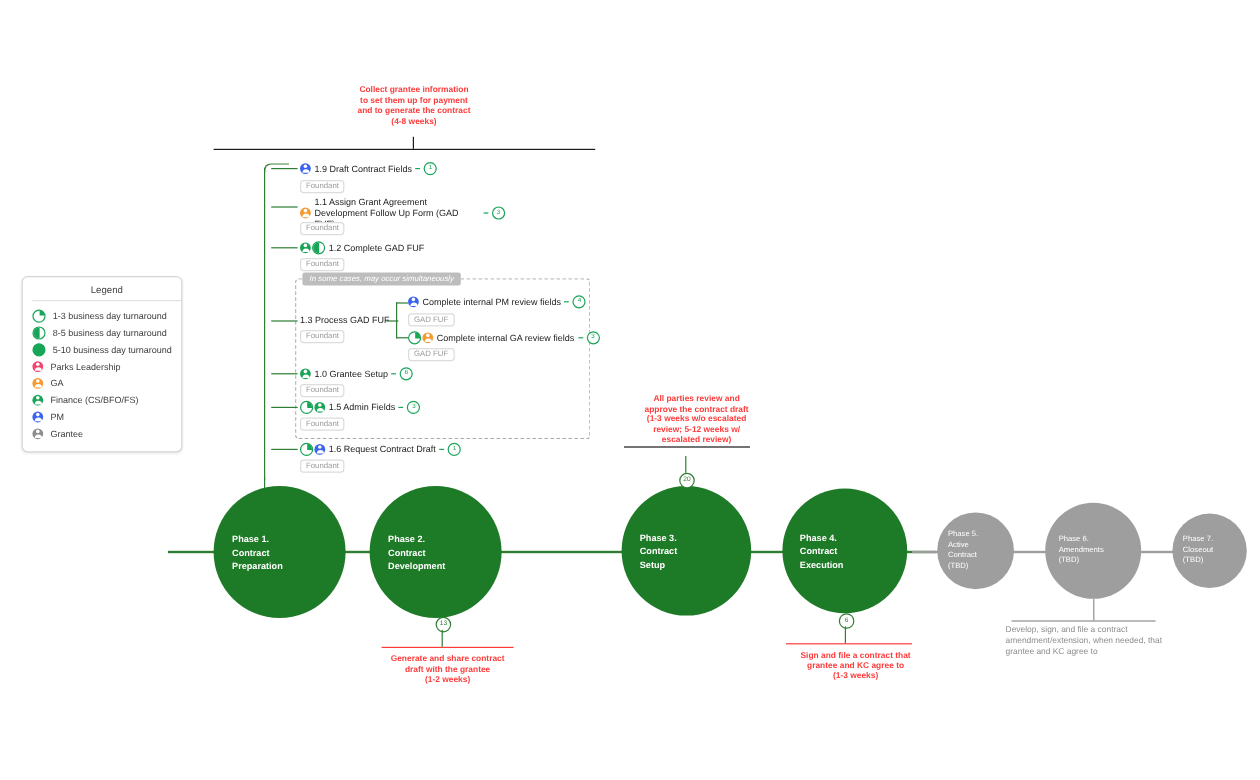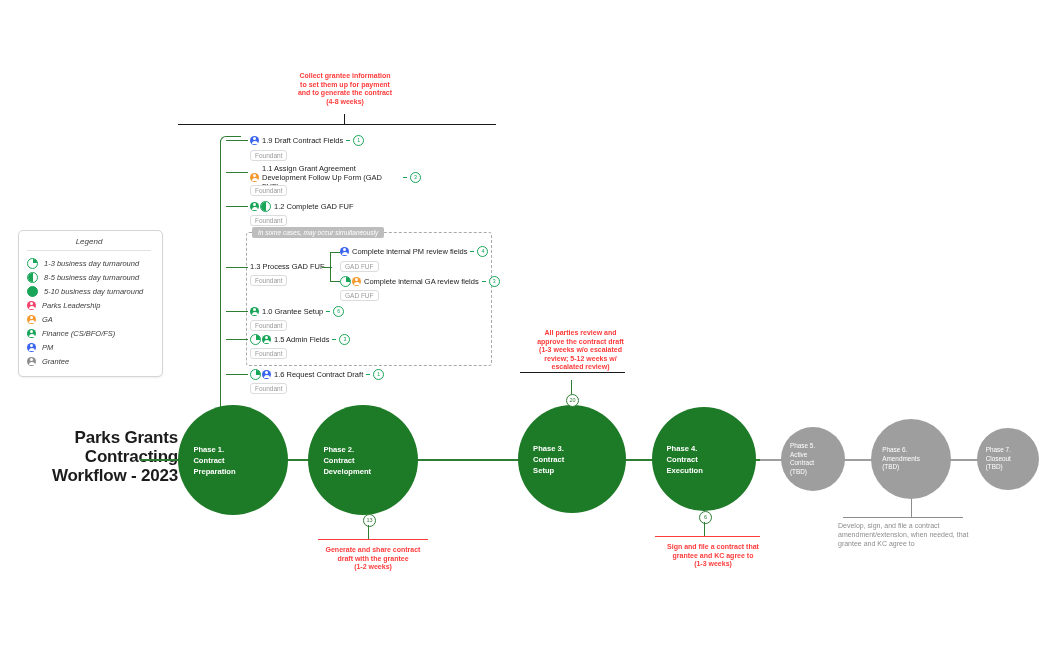--- a/index.html
+++ b/index.html
@@ -17,23 +17,22 @@
     left:8px;top:428px;width:170px;
     text-align:right;font-weight:bold;font-size:17px;line-height:19px;
     color:#1b1b1b;letter-spacing:-0.2px;
   }
   .title div{white-space:nowrap;}
 
   
   .legend{
     left:18px;top:230px;width:124px;
     border:1px solid #d5d5d5;border-radius:5px;background:#fff;
-    padding:6px 11px 8px 8px;
+    padding:6px 0 8px 8px;
     box-shadow:0 1px 2px rgba(0,0,0,0.07);
-    font-style:italic;
   }
   .legend-title{
     font-size:8px;text-align:center;color:#444;padding-bottom:4px;
     border-bottom:1px solid #e2e2e2;margin-bottom:5px;
   }
   .legend-row{display:flex;align-items:center;gap:6px;height:14px;font-size:7.5px;color:#3c3c3c;}
 
   
   .pie{width:9px;height:9px;border-radius:50%;border:1.3px solid #18a558;flex:0 0 auto;position:relative;background:#fff;}
   .pie i{position:absolute;background:#18a558;display:block;}
@@ -100,25 +99,20 @@
   .bracket.gray{background:#8d8d8d;}
   .bstem{position:absolute;width:1px;background:#1a1a1a;}
   .bstem.gray{background:#8d8d8d;}
   .bracket.red{background:#ff3b3b;}
 </style>
 </head>
 <body>
 
 <div class="canvas">
 
-  <div class="abs title">
-    <div>Parks Grants</div>
-    <div>Contracting</div>
-    <div>Workflow - 2023</div>
-  </div>
 
   <div class="abs legend">
     <div class="legend-title">Legend</div>
     <div class="legend-row">
       <span class="pie q">
           <i></i>
         </span>
       <span>1-3 business day turnaround</span>
     </div>
     <div class="legend-row">

